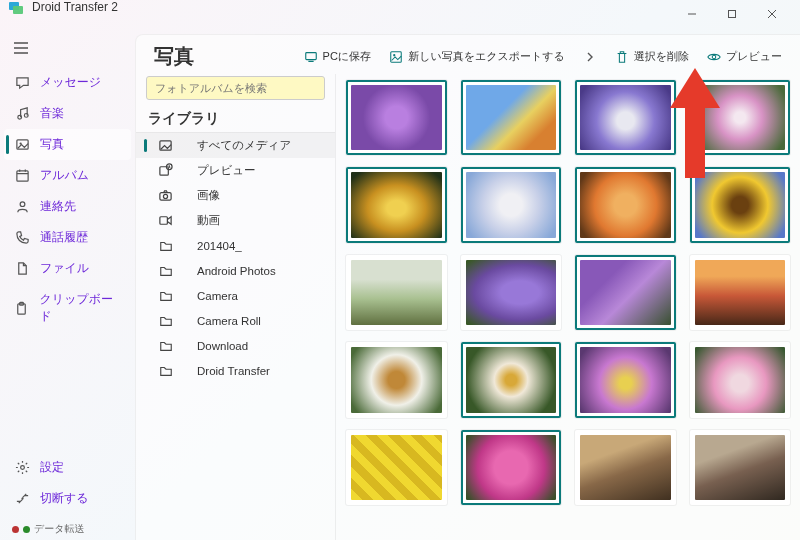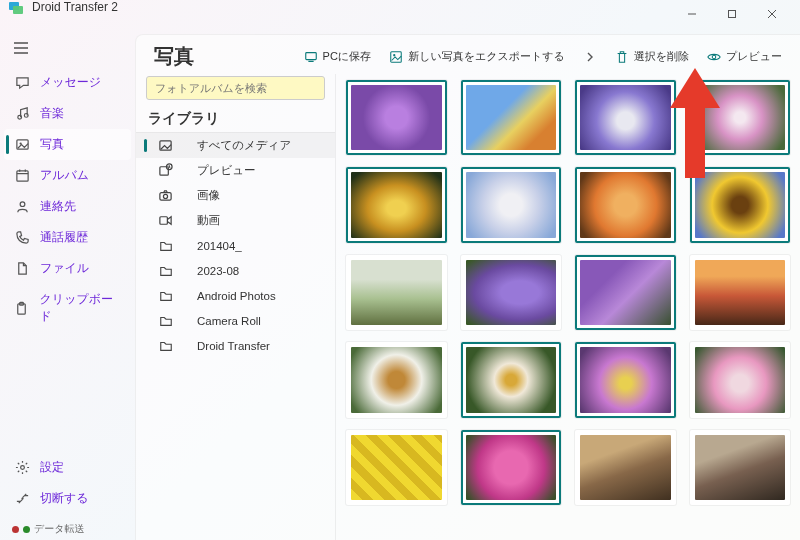--- a/index.html
+++ b/index.html
@@ -330,37 +330,45 @@
                 </svg>
               </span>
               <span>201404_</span>
             </div>
             <div class="lib-item">
               <span class="ico">
                 <svg viewBox="0 0 16 16" width="14" height="14">
                   <path d="M2 4 H6 L8 6 H14 V13 H2 Z" stroke="currentColor" stroke-width="1.3" fill="none"></path>
                 </svg>
               </span>
-              <span>2023-08</span>
-            </div>
-            <div class="lib-item">
-              <span class="ico">
-                <svg viewBox="0 0 16 16" width="14" height="14">
-                  <path d="M2 4 H6 L8 6 H14 V13 H2 Z" stroke="currentColor" stroke-width="1.3" fill="none"></path>
-                </svg>
-              </span>
               <span>Android Photos</span>
             </div>
             <div class="lib-item">
               <span class="ico">
                 <svg viewBox="0 0 16 16" width="14" height="14">
                   <path d="M2 4 H6 L8 6 H14 V13 H2 Z" stroke="currentColor" stroke-width="1.3" fill="none"></path>
                 </svg>
               </span>
+              <span>Camera</span>
+            </div>
+            <div class="lib-item">
+              <span class="ico">
+                <svg viewBox="0 0 16 16" width="14" height="14">
+                  <path d="M2 4 H6 L8 6 H14 V13 H2 Z" stroke="currentColor" stroke-width="1.3" fill="none"></path>
+                </svg>
+              </span>
               <span>Camera Roll</span>
+            </div>
+            <div class="lib-item">
+              <span class="ico">
+                <svg viewBox="0 0 16 16" width="14" height="14">
+                  <path d="M2 4 H6 L8 6 H14 V13 H2 Z" stroke="currentColor" stroke-width="1.3" fill="none"></path>
+                </svg>
+              </span>
+              <span>Download</span>
             </div>
             <div class="lib-item">
               <span class="ico">
                 <svg viewBox="0 0 16 16" width="14" height="14">
                   <path d="M2 4 H6 L8 6 H14 V13 H2 Z" stroke="currentColor" stroke-width="1.3" fill="none"></path>
                 </svg>
               </span>
               <span>Droid Transfer</span>
             </div>
           </div>

